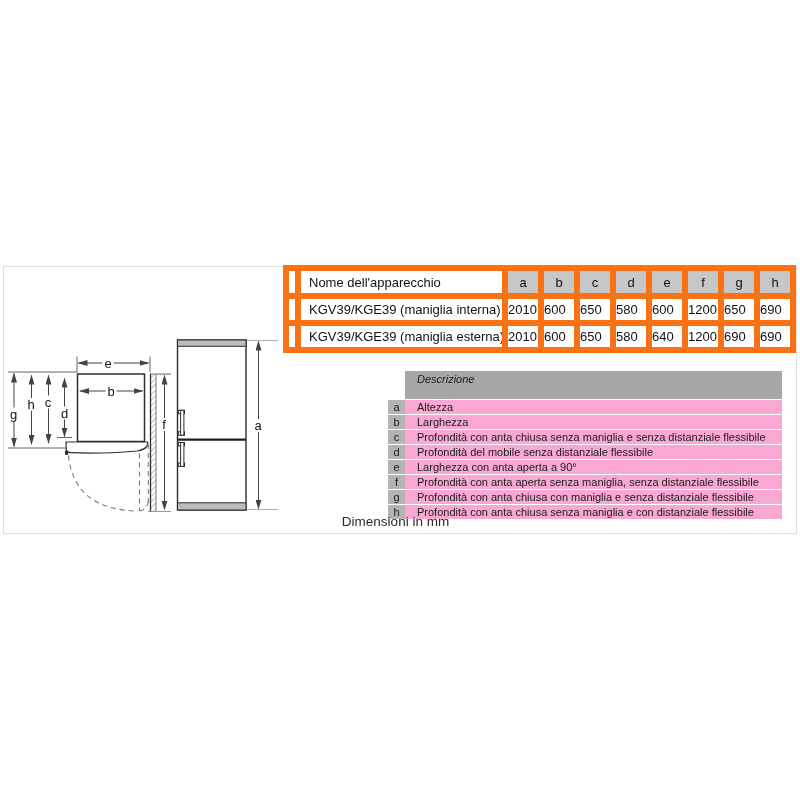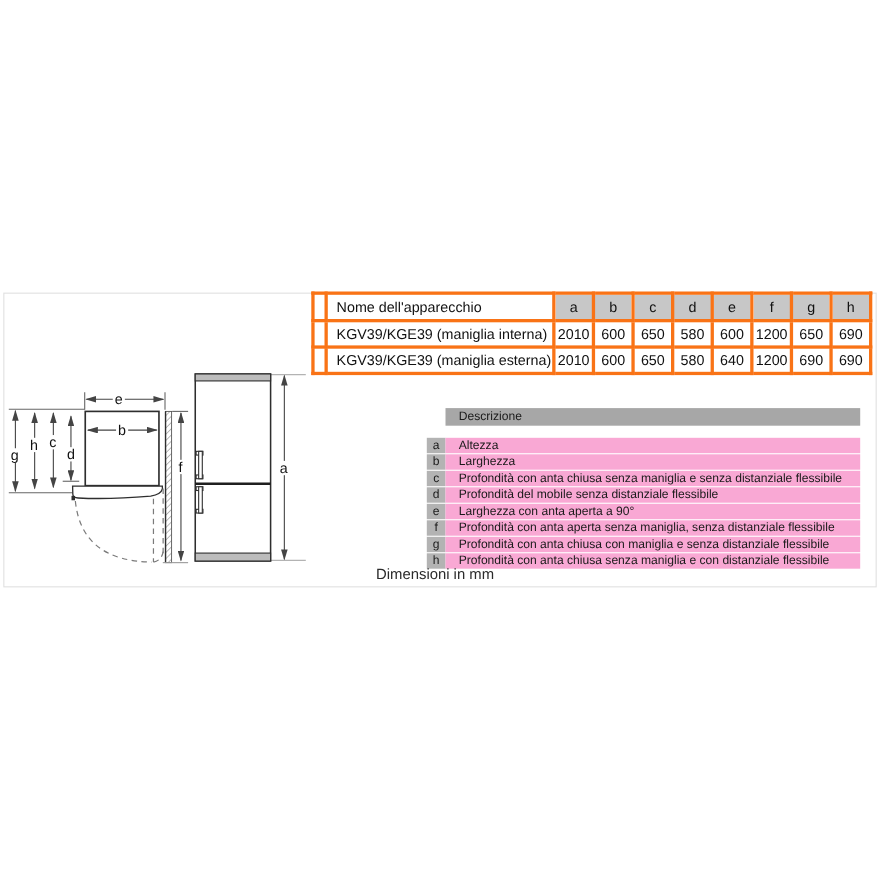--- a/index.html
+++ b/index.html
@@ -4,31 +4,31 @@
 <style>
   html,body{margin:0;padding:0;background:#fff;}
   .stage{position:relative;width:800px;height:800px;background:#fff;overflow:hidden;
          font-family:"Liberation Sans",sans-serif;color:#111;}
   .frame{position:absolute;left:3px;top:266px;width:792px;height:266px;
          border:1px solid #e0e0e0;}
   
   table.spec{position:absolute;left:283px;top:265px;width:509px;
              border-collapse:collapse;table-layout:fixed;
              font-size:13px;color:#111;}
-  table.spec td{border:3px solid #f97316;padding:0;height:21px;
+  table.spec td{border:6px solid #f97316;padding:0;height:21px;
                 vertical-align:middle;background:#fff;overflow:hidden;
                 white-space:nowrap;}
   table.spec tr.hdr td{height:22px;}
   table.spec td.name{padding-left:8px;text-align:left;}
-  table.spec td.val{text-align:center;}
+  table.spec td.val{}
   table.spec tr.hdr td.letter{background:#c7c7c7;text-align:center;}
   
   .legend{position:absolute;left:388px;top:371px;width:394px;
           font-size:11px;line-height:14px;color:#1a1a1a;}
-  .lg-head{display:flex;height:16px;margin-bottom:11px;line-height:16px;}
+  .lg-head{display:flex;height:28px;margin-bottom:1px;line-height:16px;font-style:italic;}
   .lg-head .sp{width:17px;}
   .lg-head .hd{flex:1;background:#a7a7a7;padding-left:12px;}
   .lg-row{display:flex;height:14px;margin-bottom:1px;}
   .lg-row .k{width:17px;background:#b3b3b3;text-align:center;}
   .lg-row .t{flex:1;background:#f9a8d4;padding-left:12px;}
   
   .units{position:absolute;left:0;top:514px;width:791px;text-align:center;
          font-size:13.5px;color:#2b2b2b;}
   
   svg.diagram{position:absolute;left:0;top:330px;}

